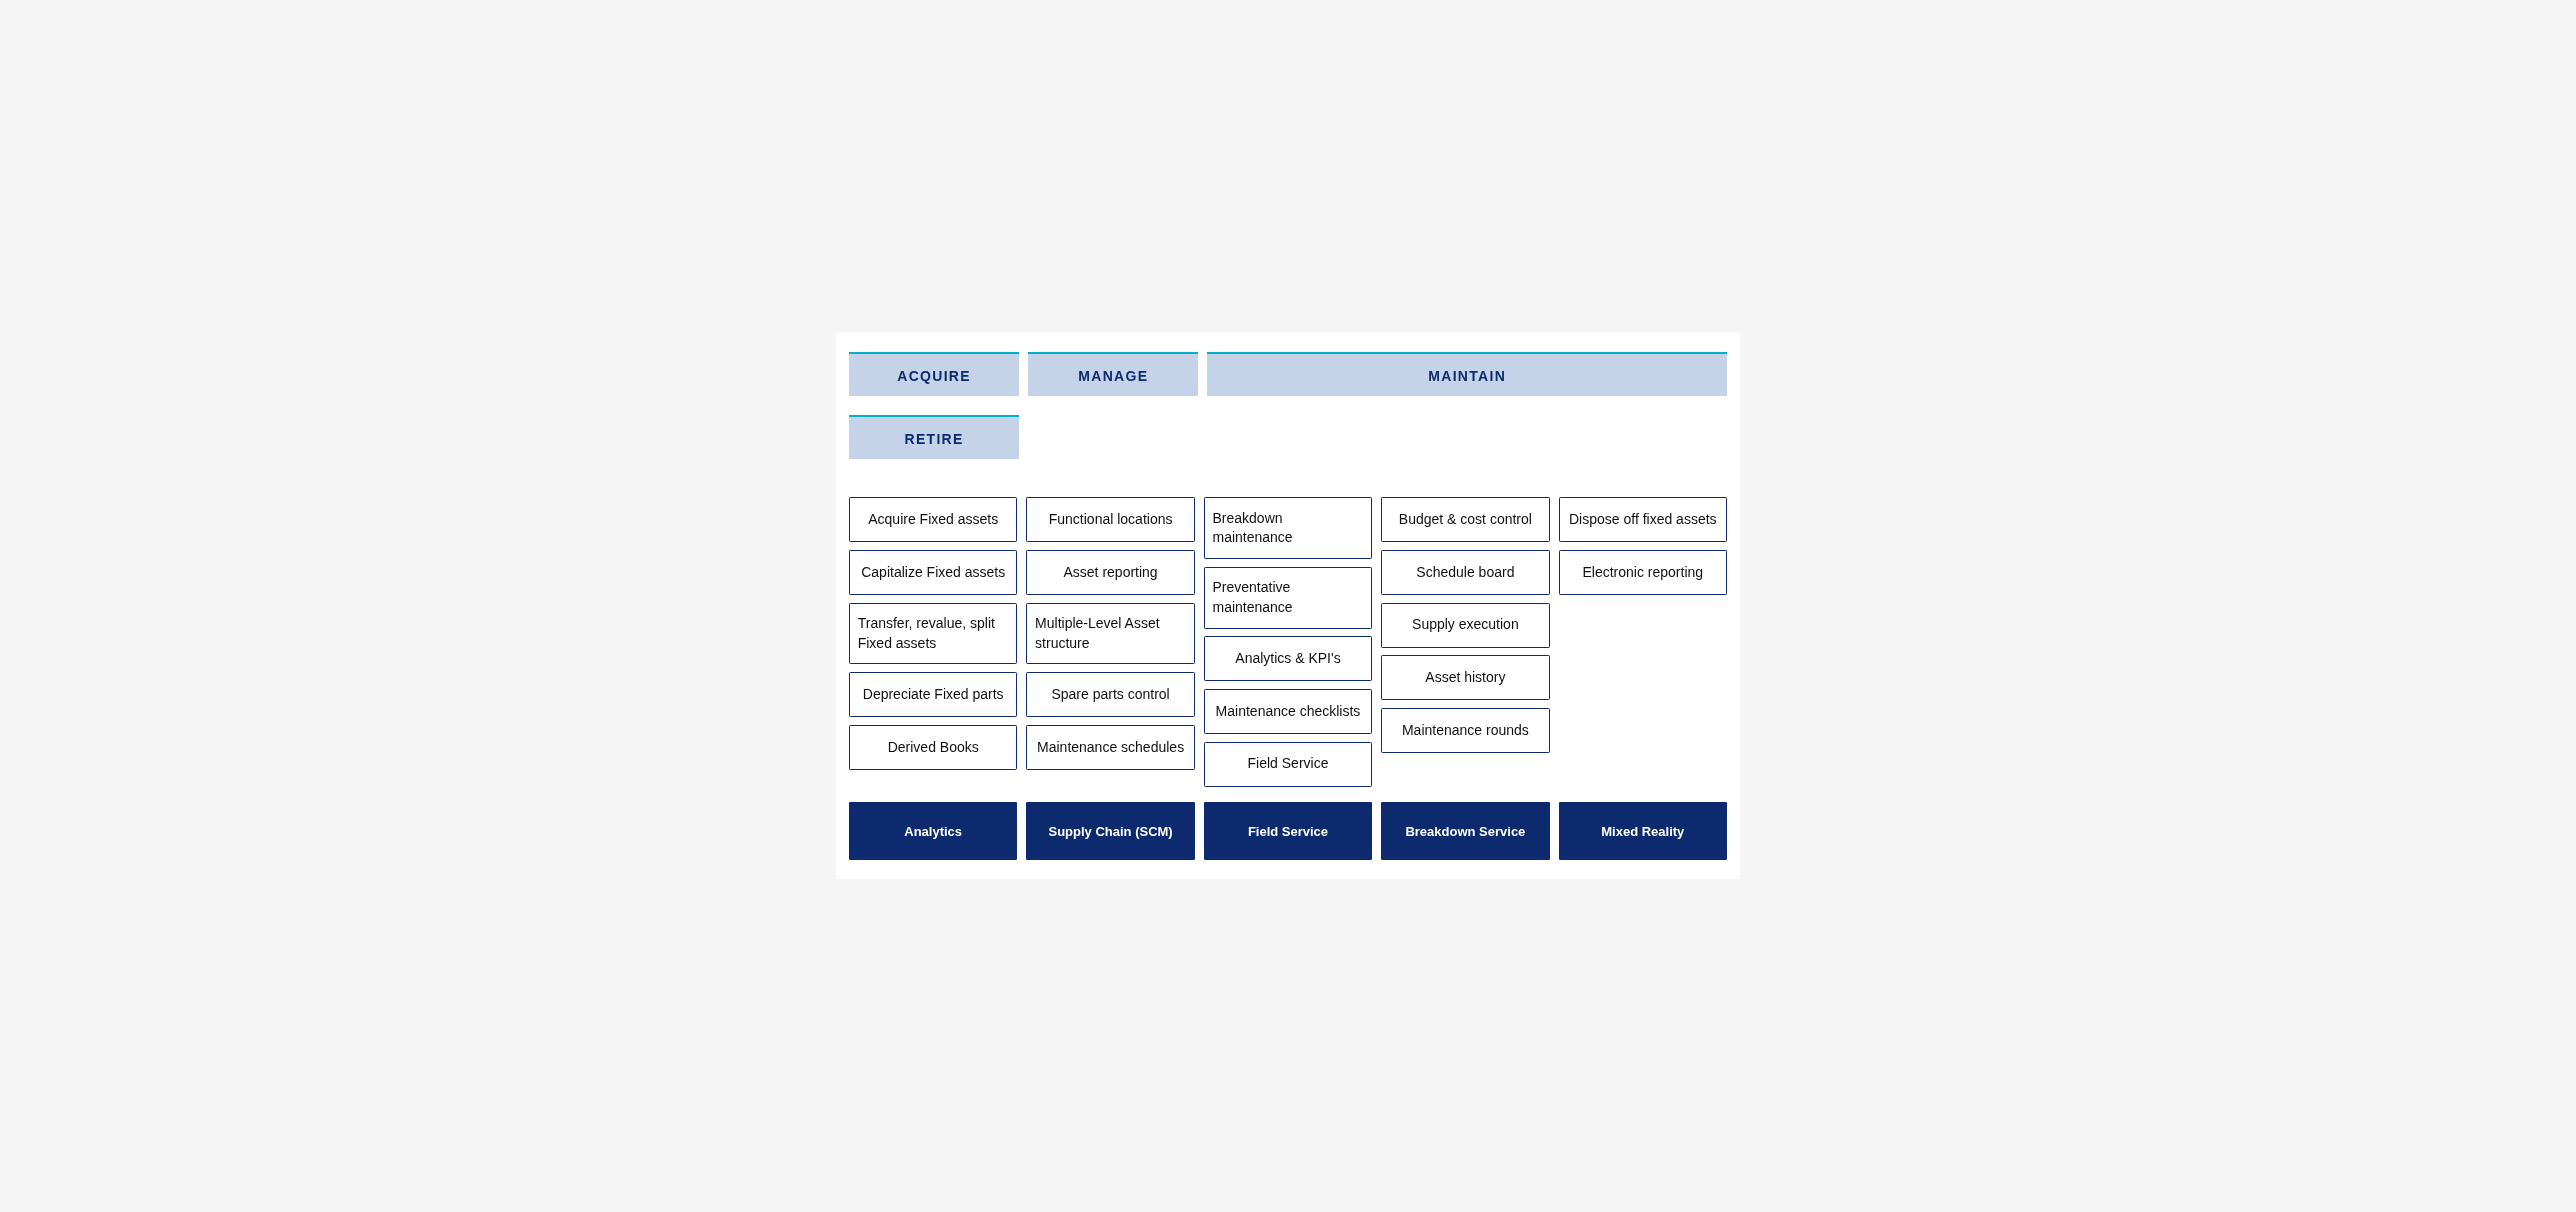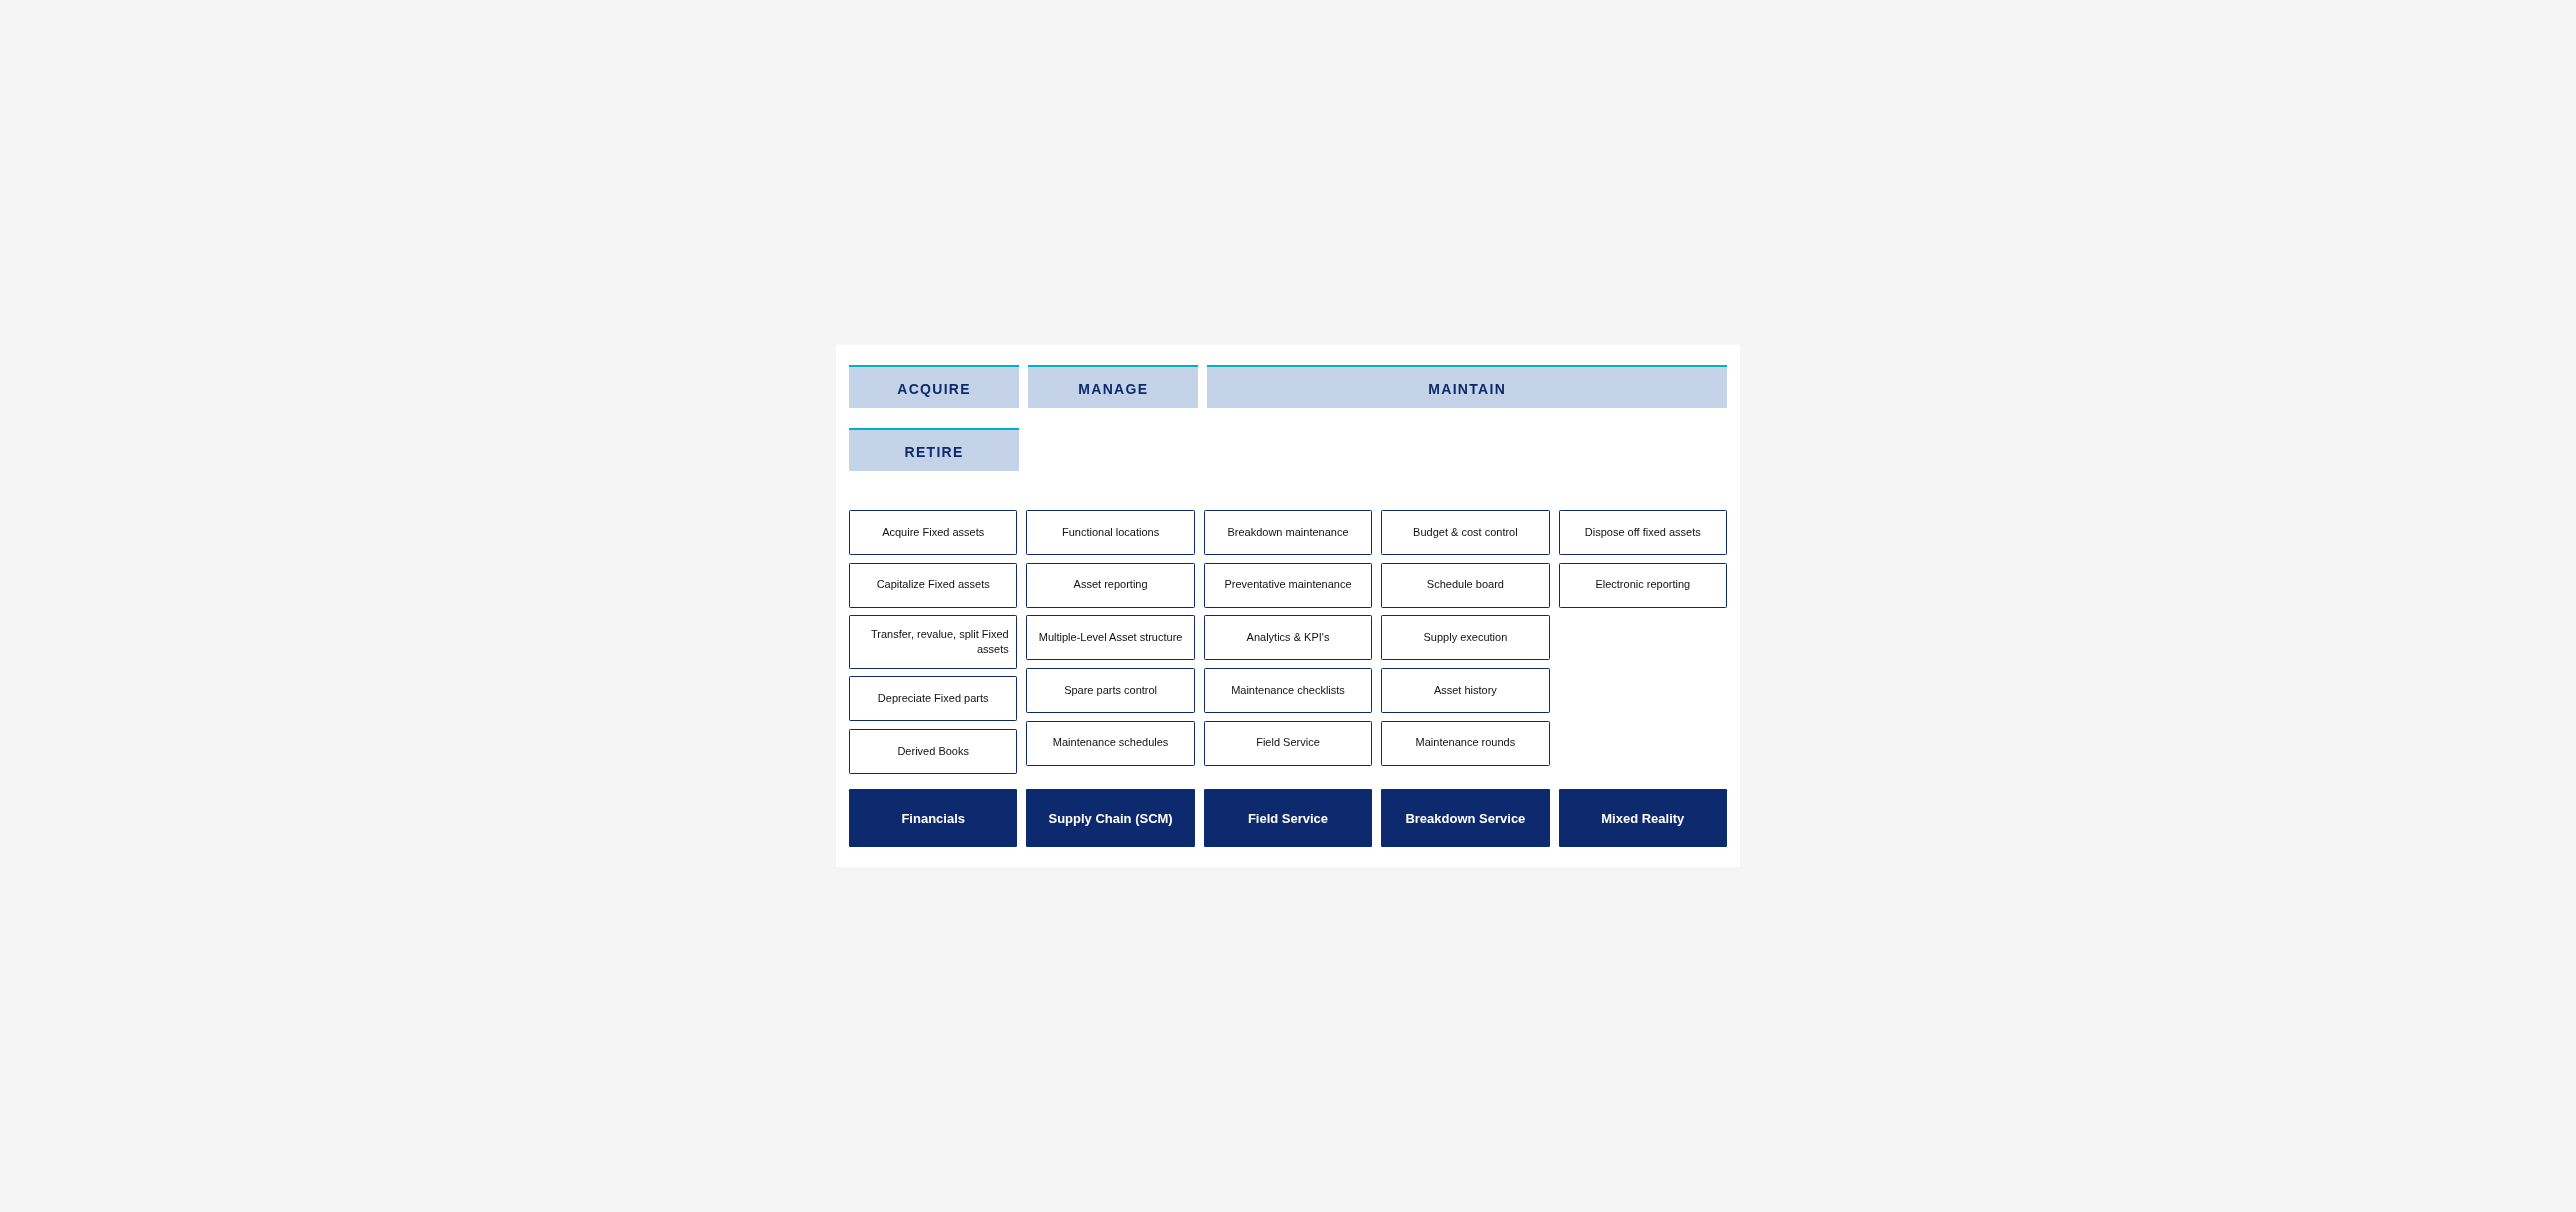--- a/index.html
+++ b/index.html
@@ -49,22 +49,22 @@
       font-weight: 900;
       color: #0d2a6e;
       letter-spacing: 1.3px;
       text-transform: uppercase;
     }
 
     .item-box {
       border: 1.3px solid #0d2a6e;
       border-radius: 1.3px;
       padding: 10.3px 7.7px;
-      text-align: right;
-      font-size: 11px;
+      text-align: left;
+      font-size: 14px;
       color: #111111;
       min-height: 45px;
       display: flex;
       align-items: center;
       justify-content: center;
       line-height: 1.4;
     }
 
     .bottom-box {
       background: #0d2a6e;
@@ -137,21 +137,21 @@
 
   <div class="content-row">
 
     <div class="item-col">
       <div class="item-box">Acquire Fixed assets</div>
       <div class="item-box">Capitalize Fixed assets</div>
       <div class="item-box">Transfer, revalue, split Fixed assets</div>
       <div class="item-box">Depreciate Fixed parts</div>
       <div class="item-box">Derived Books</div>
       <div class="spacer"></div>
-      <div class="bottom-box">Financials</div>
+      <div class="bottom-box">Analytics</div>
     </div>
 
     <div class="item-col">
       <div class="item-box">Functional locations</div>
       <div class="item-box">Asset reporting</div>
       <div class="item-box">Multiple-Level Asset structure</div>
       <div class="item-box">Spare parts control</div>
       <div class="item-box">Maintenance schedules</div>
       <div class="spacer"></div>
       <div class="bottom-box">Supply Chain (SCM)</div>

